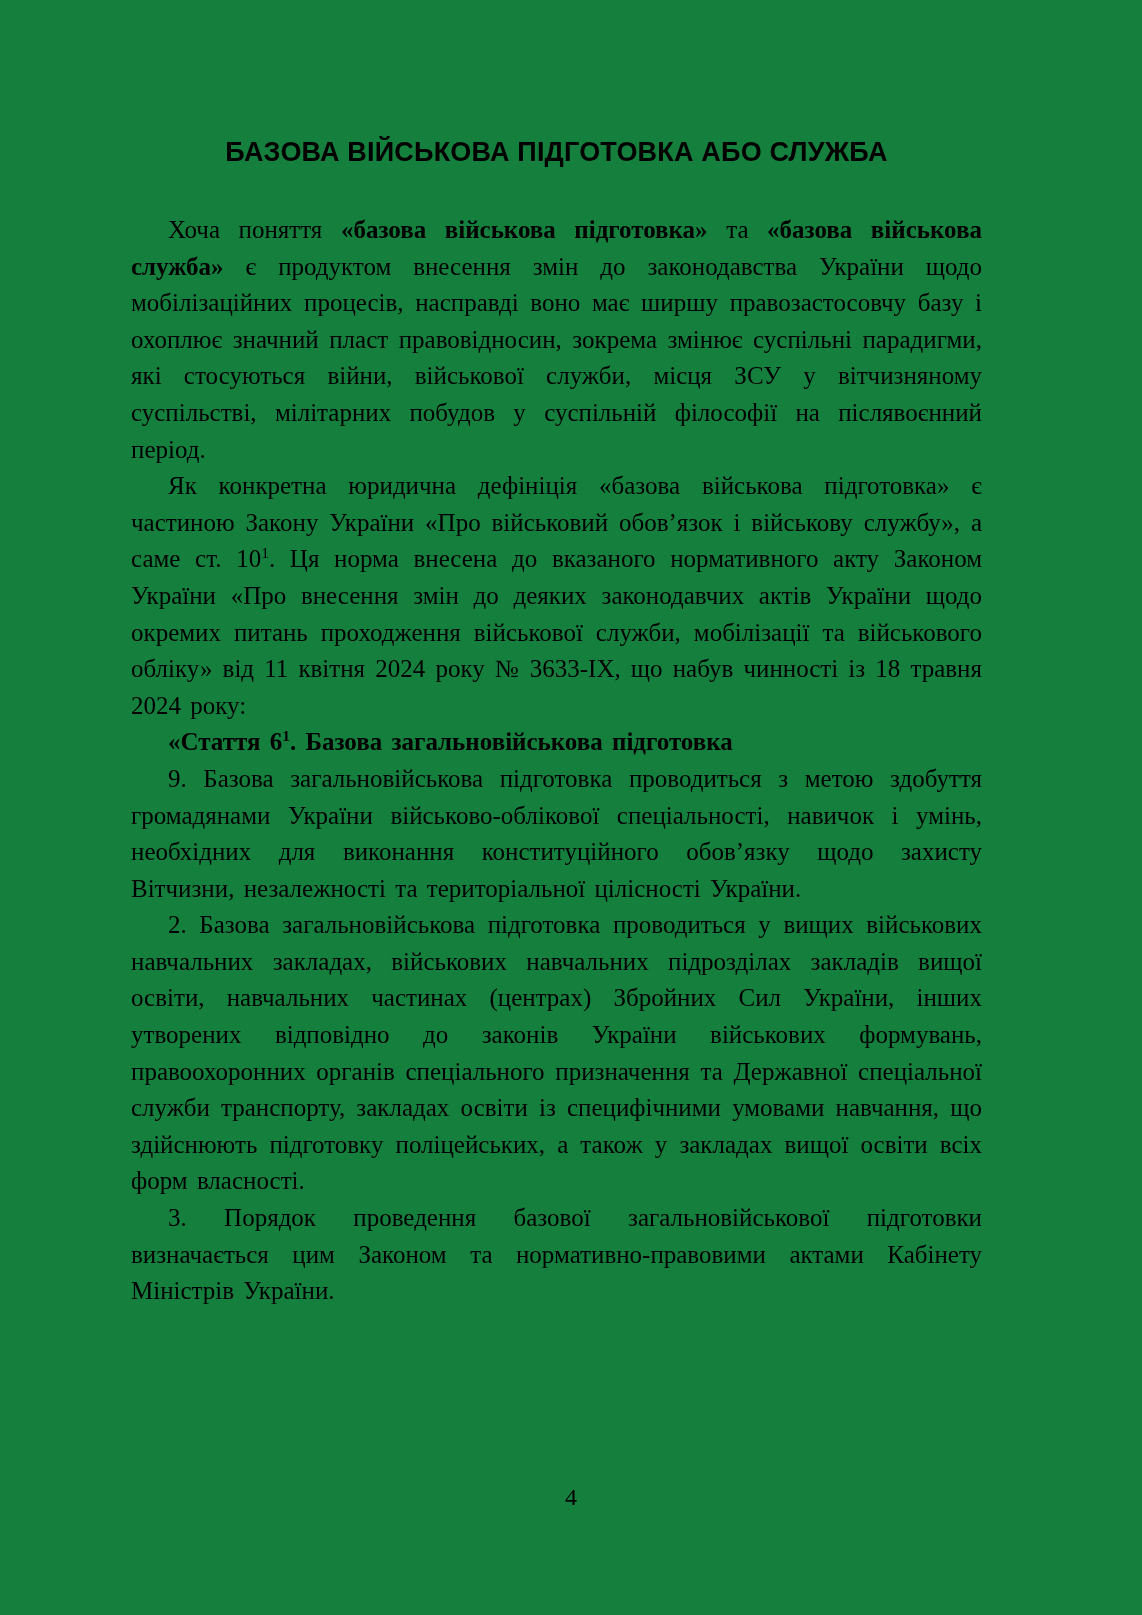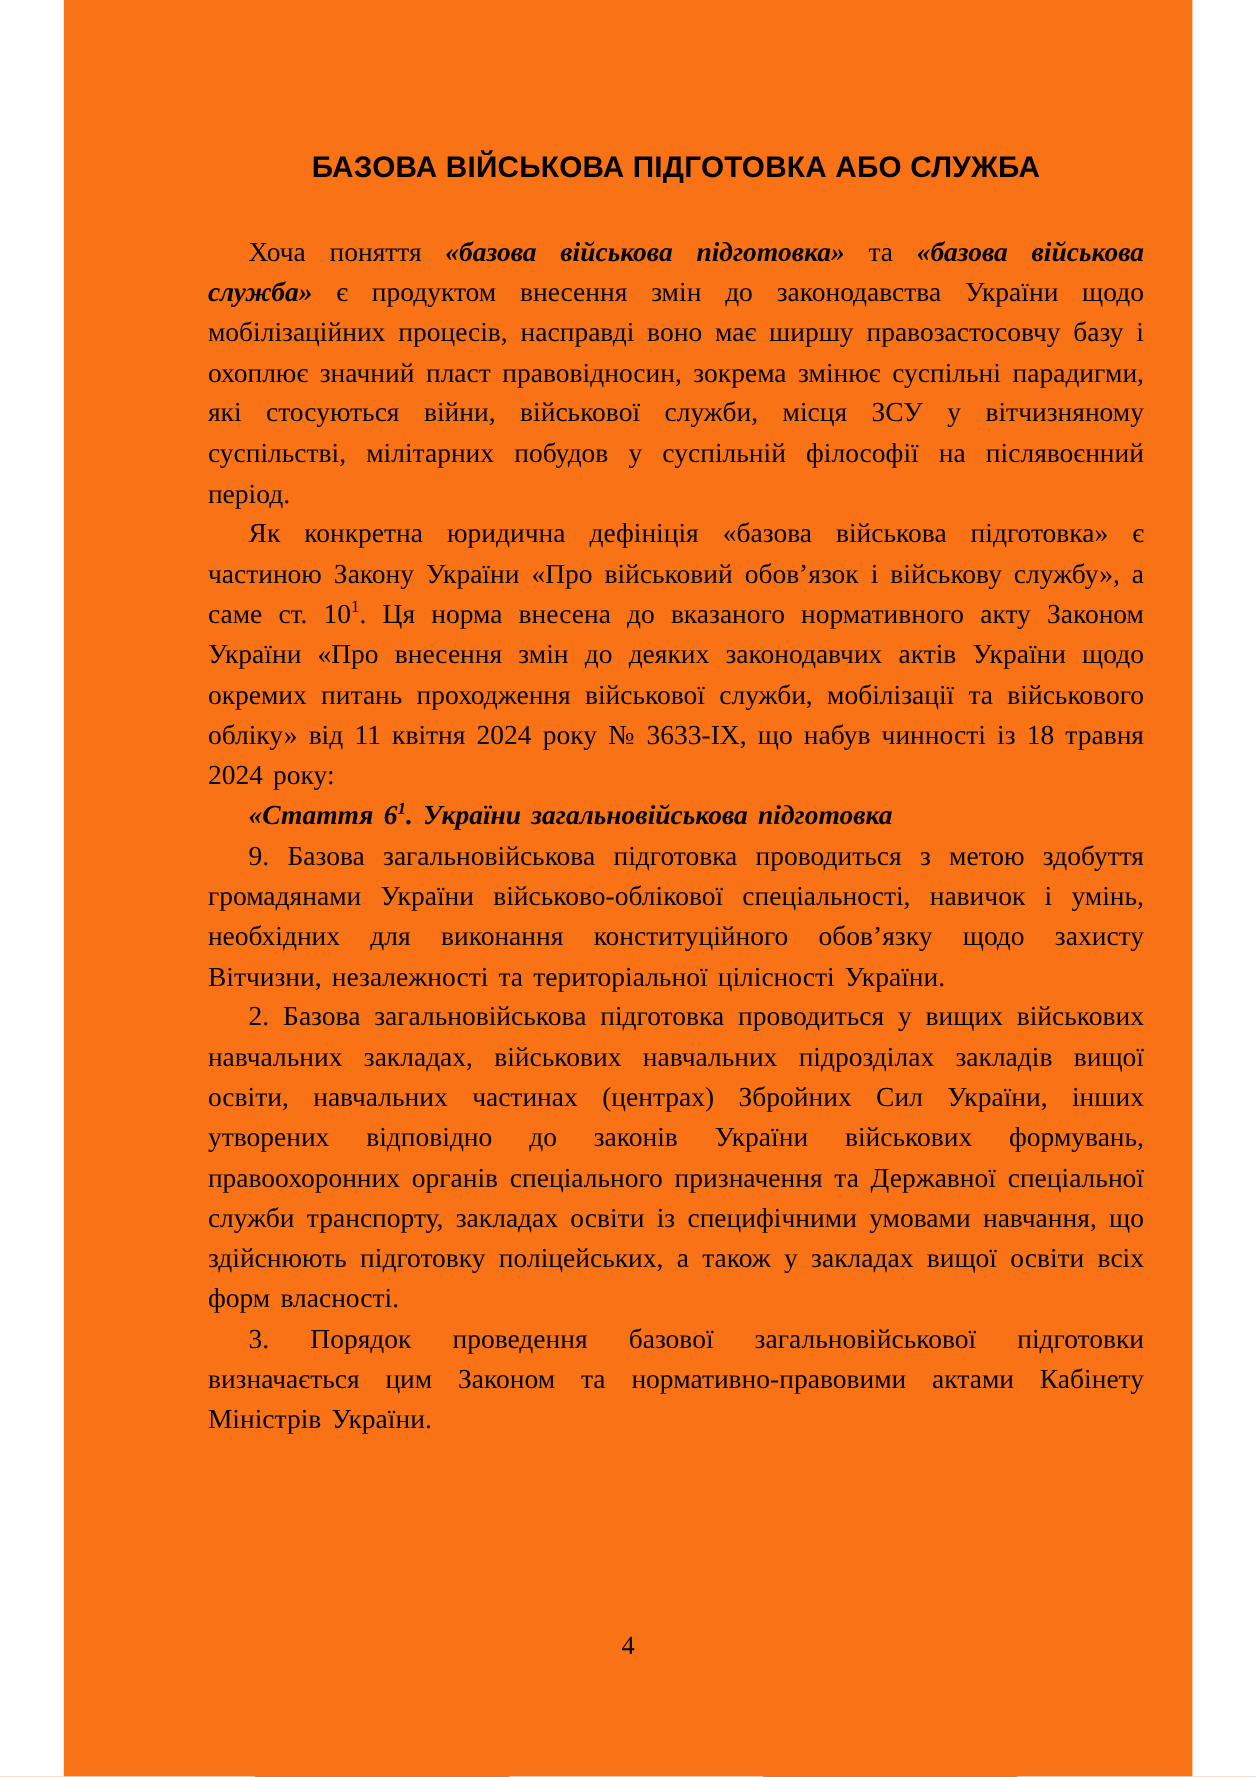--- a/index.html
+++ b/index.html
@@ -1,23 +1,23 @@
 <!DOCTYPE html>
 <html lang="uk"><head>
 <meta charset="utf-8">
 <style>
   * { margin: 0; padding: 0; box-sizing: border-box; }
   html, body { background: #ffffff; }
   body { font-family: "Liberation Serif", serif; color: #000000; }
 
   .page {
     position: relative;
-    width: 1026px;
+    width: 1142px;
     height: 1615px;
-    background: #f97316;
+    background: #15803d;
     margin: 0 auto;
     overflow: hidden;
   }
 
   .content {
     position: absolute;
     top: 136px;
     left: 131px;
     width: 851px;
   }
@@ -33,21 +33,21 @@
   }
 
   .para {
     font-size: 25px;
     line-height: 36.6px;
     text-align: justify;
     text-indent: 37px;
     word-spacing: 3px;
   }
 
-  .para .b { font-weight: bold; font-style: italic; }
+  .para .b { font-weight: bold; }
 
   .para sup {
     font-size: 0.62em;
     line-height: 0;
     vertical-align: super;
   }
 
   .page-number {
     position: absolute;
     left: 0;
@@ -59,19 +59,19 @@
   }
 </style>
 </head>
 <body>
 
 <div class="page">
   <div class="content">
     <h1 class="title">БАЗОВА ВІЙСЬКОВА ПІДГОТОВКА АБО СЛУЖБА</h1>
     <p class="para"><span>Хоча поняття </span><span class="b">«базова військова підготовка»</span><span> та </span><span class="b">«базова військова служба»</span><span> є продуктом внесення змін до законодавства України щодо мобілізаційних процесів, насправді воно має ширшу правозастосовчу базу і охоплює значний пласт правовідносин, зокрема змінює суспільні парадигми, які стосуються війни, військової служби, місця ЗСУ у вітчизняному суспільстві, мілітарних побудов у суспільній філософії на післявоєнний період.</span></p>
     <p class="para"><span>Як конкретна юридична дефініція «базова військова підготовка» є частиною Закону України «Про військовий обов’язок і військову службу», а саме ст. 10</span><sup>1</sup><span>. Ця норма внесена до вказаного нормативного акту Законом України «Про внесення змін до деяких законодавчих актів України щодо окремих питань проходження військової служби, мобілізації та військового обліку» від 11 квітня 2024 року № 3633-IX, що набув чинності із 18 травня 2024 року:</span></p>
-    <p class="para"><span class="b">«Стаття 6</span><sup class="b">1</sup><span class="b">. України загальновійськова підготовка</span></p>
+    <p class="para"><span class="b">«Стаття 6</span><sup class="b">1</sup><span class="b">. Базова загальновійськова підготовка</span></p>
     <p class="para"><span>9. Базова загальновійськова підготовка проводиться з метою здобуття громадянами України військово-облікової спеціальності, навичок і умінь, необхідних для виконання конституційного обов’язку щодо захисту Вітчизни, незалежності та територіальної цілісності України.</span></p>
     <p class="para"><span>2. Базова загальновійськова підготовка проводиться у вищих військових навчальних закладах, військових навчальних підрозділах закладів вищої освіти, навчальних частинах (центрах) Збройних Сил України, інших утворених відповідно до законів України військових формувань, правоохоронних органів спеціального призначення та Державної спеціальної служби транспорту, закладах освіти із специфічними умовами навчання, що здійснюють підготовку поліцейських, а також у закладах вищої освіти всіх форм власності.</span></p>
     <p class="para"><span>3. Порядок проведення базової загальновійськової підготовки визначається цим Законом та нормативно-правовими актами Кабінету Міністрів України.</span></p>
   </div>
   <div class="page-number">4</div>
 </div>
 
 </body></html>

